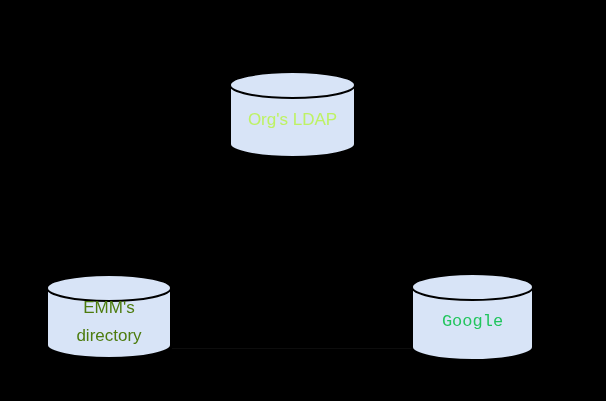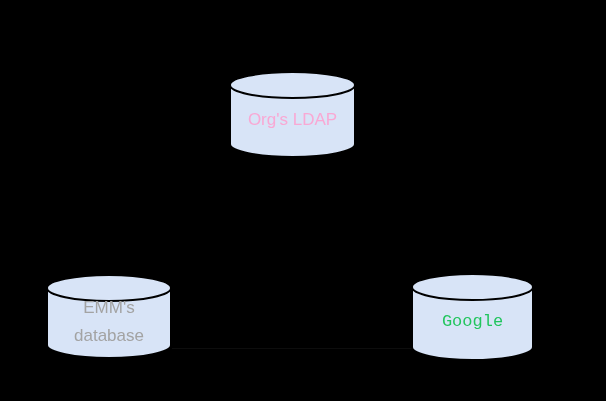--- a/index.html
+++ b/index.html
@@ -60,33 +60,33 @@
 
 <div class="canvas">
 
   <div class="connector connector-emm-google" style="background: rgb(13, 13, 13);"></div>
 
   <div class="node node-ldap">
     <svg width="127" height="87" viewBox="0 0 127 87">
       <path class="cyl-shape" d="M1,14 V73 A62.5,13 0 0 0 126,73 V14" style="fill: rgb(216, 228, 247); stroke: rgb(0, 0, 0);"></path>
       <ellipse class="cyl-shape" cx="63.5" cy="14" rx="62.5" ry="13" style="fill: rgb(216, 228, 247); stroke: rgb(0, 0, 0);"></ellipse>
     </svg>
-    <div class="labels" style="color: #f9a8d4;">
+    <div class="labels" style="color: #bef264;">
       <span>Org's LDAP</span>
     </div>
   </div>
 
   <div class="node node-emm">
     <svg width="126" height="85" viewBox="0 0 126 85">
       <path class="cyl-shape" d="M1,14 V71 A62,13 0 0 0 125,71 V14" style="fill: rgb(216, 228, 247); stroke: rgb(0, 0, 0);"></path>
       <ellipse class="cyl-shape" cx="63" cy="14" rx="62" ry="13" style="fill: rgb(216, 228, 247); stroke: rgb(0, 0, 0);"></ellipse>
     </svg>
-    <div class="labels" style="color: #a3a3a3;">
+    <div class="labels" style="color: #4d7c0f;">
       <span>EMM's</span>
-      <span>database</span>
+      <span>directory</span>
     </div>
   </div>
 
   <div class="node node-google">
     <svg width="123" height="88" viewBox="0 0 123 88">
       <path class="cyl-shape" d="M1,14 V74 A60.5,13 0 0 0 122,74 V14" style="fill: rgb(216, 228, 247); stroke: rgb(0, 0, 0);"></path>
       <ellipse class="cyl-shape" cx="61.5" cy="14" rx="60.5" ry="13" style="fill: rgb(216, 228, 247); stroke: rgb(0, 0, 0);"></ellipse>
     </svg>
     <div class="labels" style="color: #22c55e; font-family: Liberation Mono, monospace;">
       <span>Google</span>

